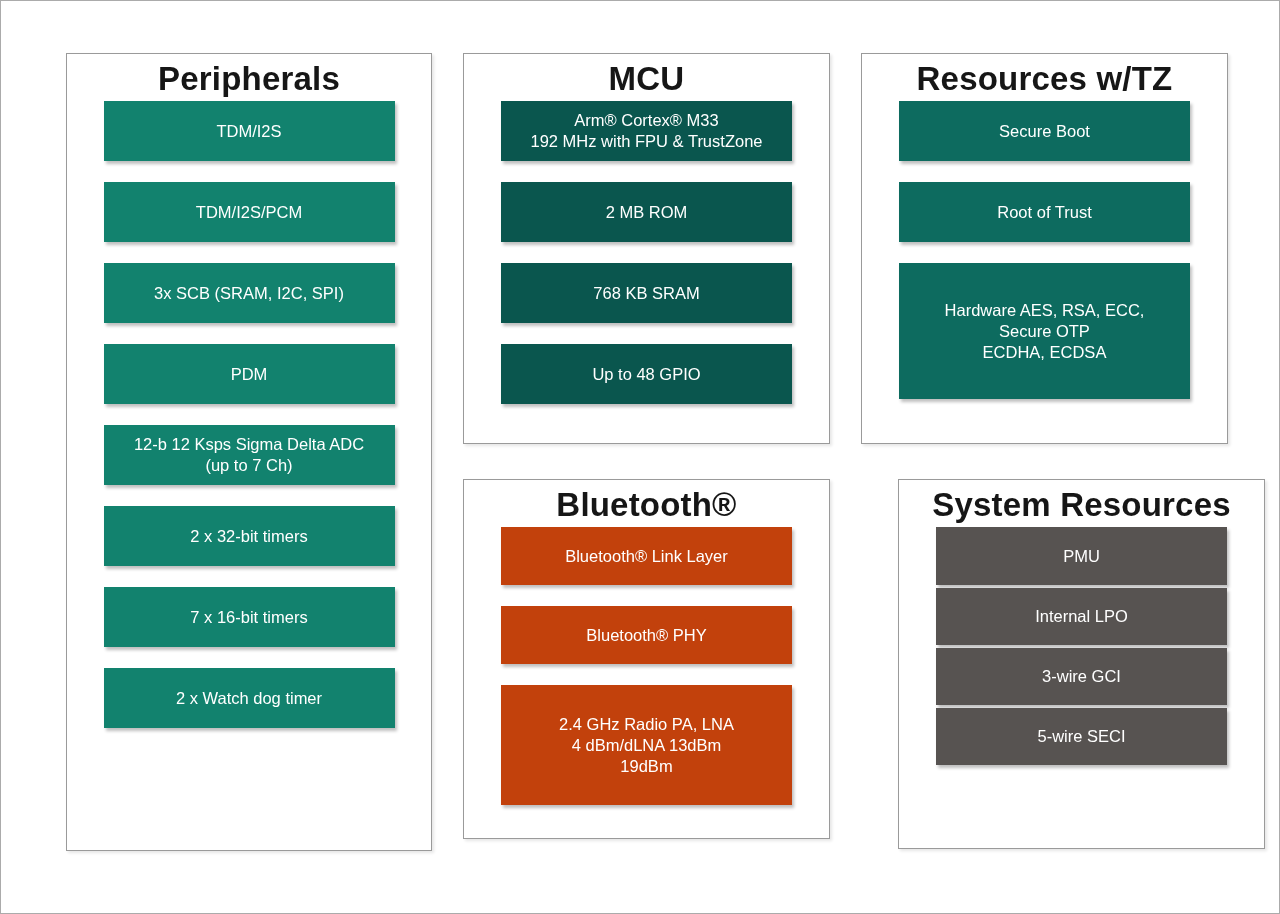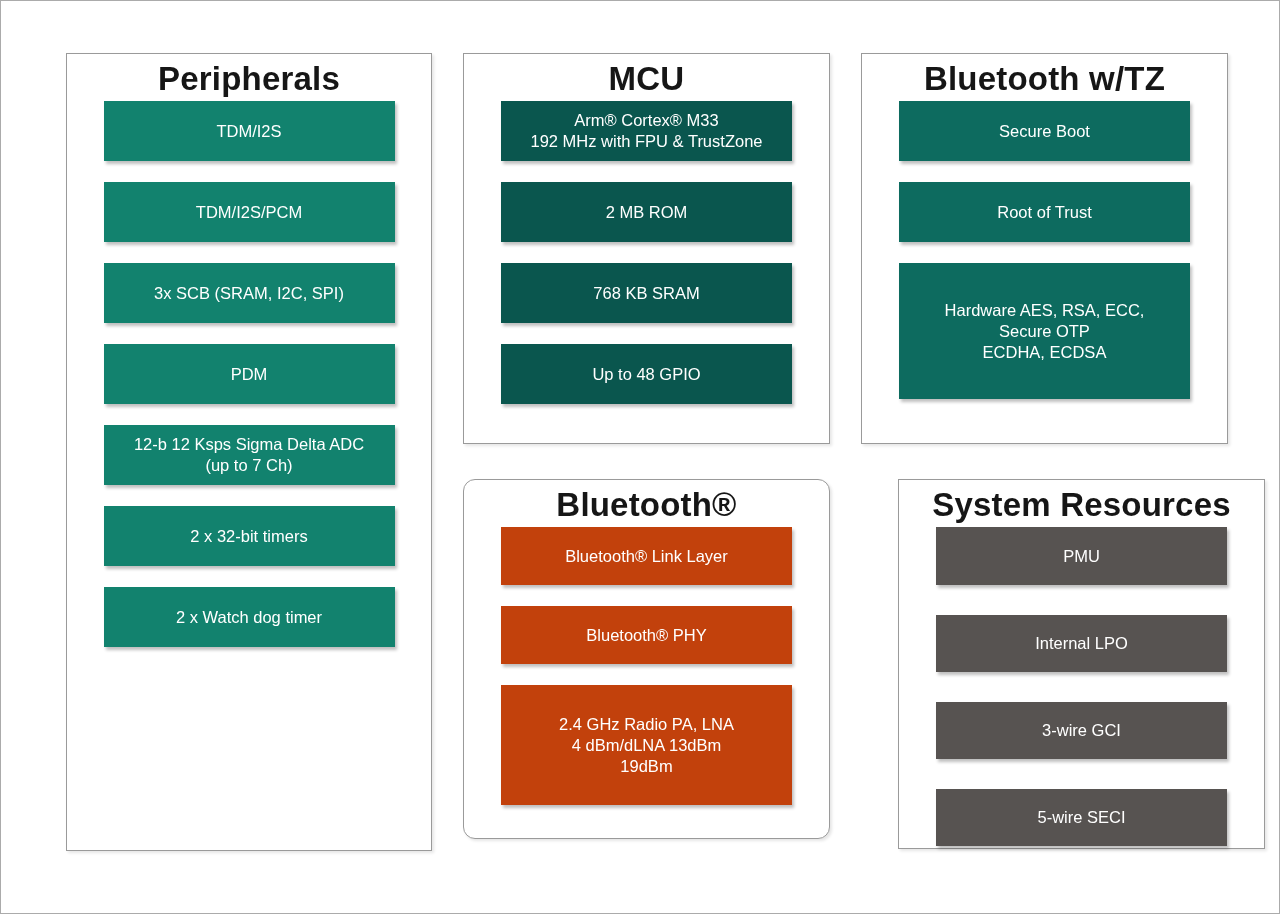--- a/index.html
+++ b/index.html
@@ -15,35 +15,35 @@
   .panel {
     position:absolute;
     background:#ffffff;
     border:1px solid #9a9a9a;
     box-shadow:2px 2px 3px rgba(0,0,0,0.10);
     box-sizing:border-box;
   }
   #panel-peripherals { left:65px;  top:52px;  width:366px; height:798px; }
   #panel-mcu         { left:462px; top:52px;  width:367px; height:391px; }
   #panel-security    { left:860px; top:52px;  width:367px; height:391px; }
-  #panel-bluetooth   { left:462px; top:478px; width:367px; height:360px;border-radius:12px; }
+  #panel-bluetooth   { left:462px; top:478px; width:367px; height:360px; }
   #panel-system      { left:860px; top:478px; width:367px; height:370px;margin-left:37px; }
 
   .panel-title {
     position:absolute; top:6px; left:0; right:0;
     margin:0; text-align:center;
     font-size:33px; font-weight:700; color:#161616;
     letter-spacing:0.2px;
   }
   .blocks {
     position:absolute; top:47px; left:0; right:0;
     display:flex; flex-direction:column; align-items:center;
     gap:21px;
   }
-  #panel-system .blocks { gap:30px; }
+  #panel-system .blocks { gap:3px; }
 
   .block {
     width:291px; height:60px;
     display:flex; align-items:center; justify-content:center;
     text-align:center;
     color:#ffffff;
     font-size:16.5px; line-height:21px;
     white-space:pre-line;
     box-shadow:2px 3px 3px rgba(0,0,0,0.25);
     box-sizing:border-box;
@@ -68,37 +68,38 @@
   <section class="panel" id="panel-peripherals">
     <h2 class="panel-title">Peripherals</h2>
     <div class="blocks">
       <div class="block c-peripheral">TDM/I2S</div>
       <div class="block c-peripheral">TDM/I2S/PCM</div>
       <div class="block c-peripheral">3x SCB (SRAM, I2C, SPI)</div>
       <div class="block c-peripheral">PDM</div>
       <div class="block c-peripheral">12-b 12 Ksps Sigma Delta ADC
 (up to 7 Ch)</div>
       <div class="block c-peripheral">2 x 32-bit timers</div>
+      <div class="block c-peripheral">7 x 16-bit timers</div>
       <div class="block c-peripheral">2 x Watch dog timer</div>
     </div>
   </section>
 
   <section class="panel" id="panel-mcu">
     <h2 class="panel-title">MCU</h2>
     <div class="blocks">
       <div class="block c-mcu">Arm® Cortex® M33
 192 MHz with FPU &amp; TrustZone</div>
       <div class="block c-mcu">2 MB ROM</div>
       <div class="block c-mcu">768 KB SRAM</div>
       <div class="block c-mcu">Up to 48 GPIO</div>
     </div>
   </section>
 
   <section class="panel" id="panel-security">
-    <h2 class="panel-title">Bluetooth w/TZ</h2>
+    <h2 class="panel-title">Resources w/TZ</h2>
     <div class="blocks">
       <div class="block c-security">Secure Boot</div>
       <div class="block c-security">Root of Trust</div>
       <div class="block c-security h136">Hardware AES, RSA, ECC,
 Secure OTP
 ECDHA, ECDSA</div>
     </div>
   </section>
 
   <section class="panel" id="panel-bluetooth">

